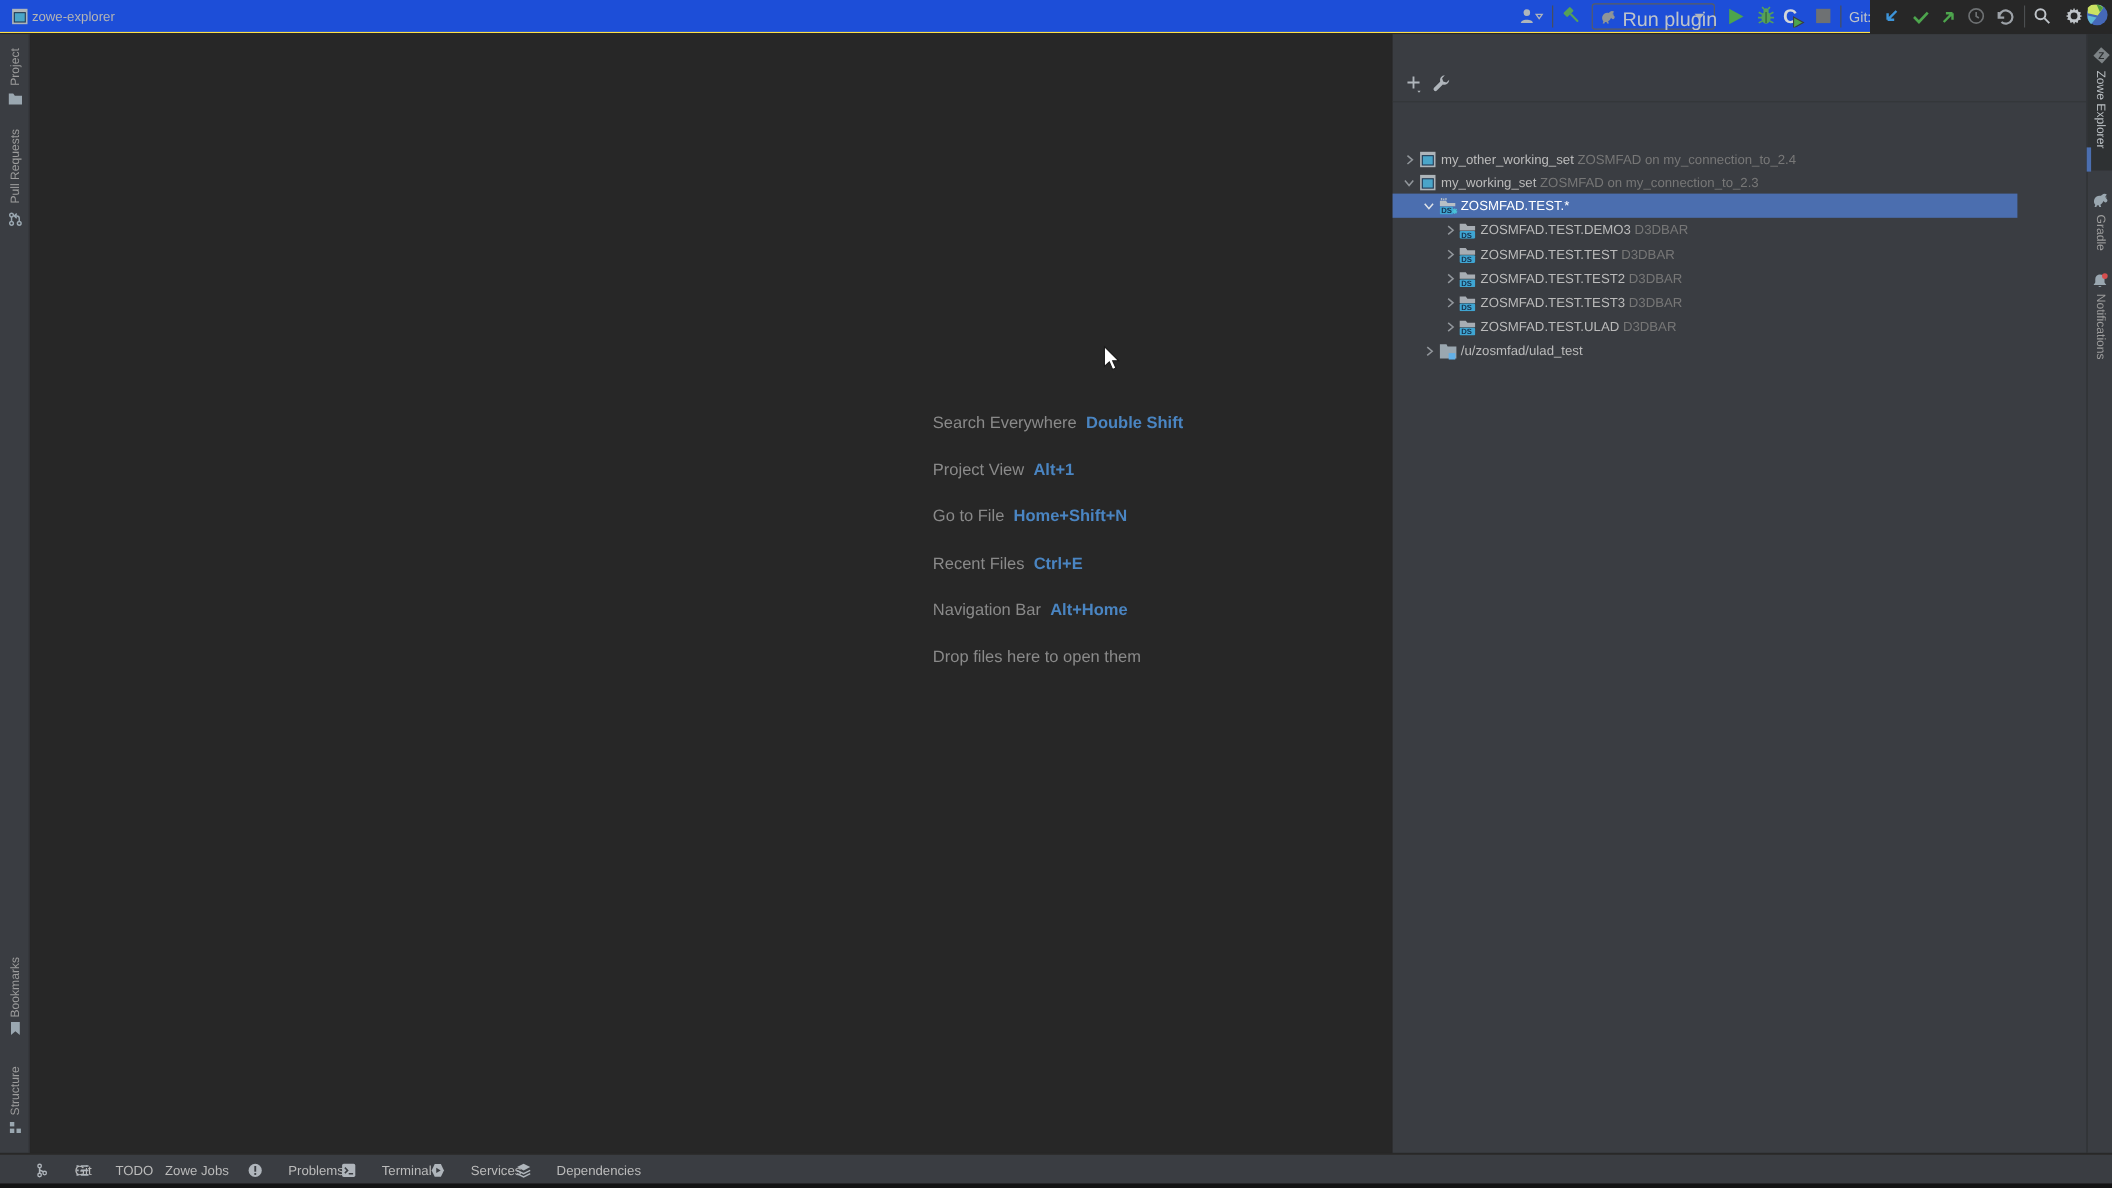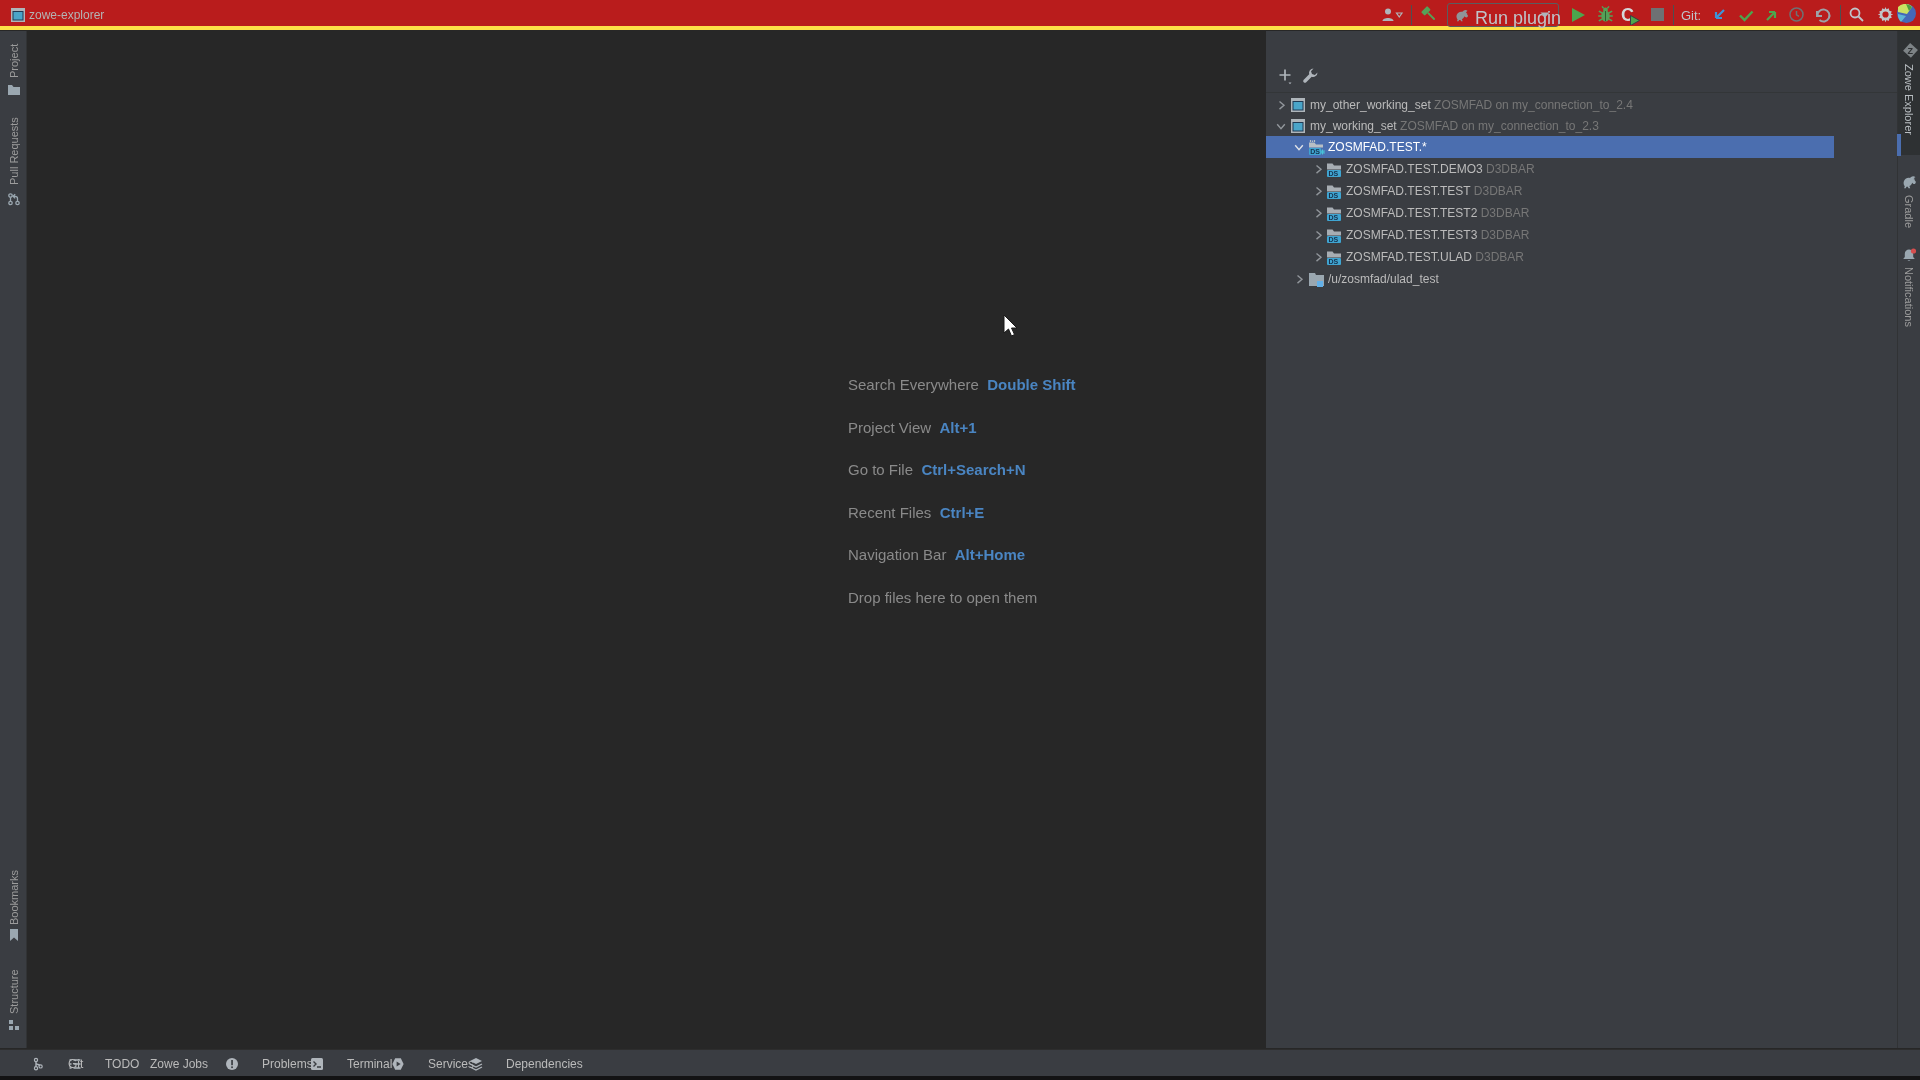--- a/index.html
+++ b/index.html
@@ -1,40 +1,40 @@
 <!DOCTYPE html>
 <html><head>
 <meta charset="utf-8">
 <style>
 * { margin:0; padding:0; box-sizing:border-box; }
 html,body { width:1920px; height:1080px; overflow:hidden; background:#272727; }
 body { font-family:"Liberation Sans", sans-serif; }
 .abs { position:absolute; }
 
 
-#titlebar { position:absolute; left:0; top:0; width:1920px; height:30px; background:#b91c1c; border-bottom:4px solid #fde047; }
+#titlebar { position:absolute; left:0; top:0; width:1700px; height:30px; background:#1d4ed8; border-bottom:1px solid #fde047; }
 #title-text { position:absolute; left:29px; top:8px; font-size:12px; color:#b4b4b4; }
 
 
 #leftstripe { position:absolute; left:0; top:31px; width:27px; height:1017px; background:#3a3d42; border-right:1px solid #313335; }
 .vtext-up { position:absolute; color:#9c9c9c; font-size:11px; white-space:nowrap; transform:rotate(-90deg); transform-origin:left top; }
 .vtext-down { position:absolute; color:#9c9c9c; font-size:11px; white-space:nowrap; writing-mode:vertical-rl; }
 
 
 #editor { position:absolute; left:28px; top:31px; width:1237px; height:1017px; background:#272727; }
 .hintline { position:absolute; font-size:15px; white-space:nowrap; }
 .hintline .lbl { color:#8a8a8a; }
 .hintline .key { color:#4a85c2; font-weight:bold;text-align:right; }
 
 
 #rpanel { position:absolute; left:1266px; top:31px; width:631px; height:1017px; background:#3a3d42; }
 #rheader { position:absolute; left:0; top:0; width:631px; height:28px; background:#3a4551; }
 #rtoolbar { position:absolute; left:0; top:28px; width:631px; height:34px; border-bottom:1px solid #333638; }
 #rtree { position:absolute; left:0; top:61px; width:631px; }
-.trow { position:absolute; left:0; width:568px; height:22px; font-size:12px; color:#bbbbbb; white-space:nowrap; }
+.trow { position:absolute; left:0; width:568px; height:22px; font-size:12px; color:#bbbbbb; white-space:nowrap;margin-top:40px; }
 .trow .dim { color:#777777; }
 .trow.sel { background:#4b6eaf; color:#ffffff;padding-left:16px; }
 .chev { position:absolute; top:3px; width:16px; height:16px; }
 
 
 #rstripe { position:absolute; left:1897px; top:31px; width:23px; height:1017px; background:#3a3d42; border-left:1px solid #313335; }
 
 
 #statusbar { position:absolute; left:0; top:1049px; width:1920px; height:27px; background:#3a3d42; border-top:1px solid #2d2d2d; }
 #statusbar .sitem { position:absolute; top:0; height:27px; display:flex; align-items:center; gap:23px; font-size:12px; color:#bbbbbb; }
@@ -159,21 +159,21 @@
   <svg class="abs" style="left:7px;top:987px" width="14" height="14" viewBox="0 0 14 14">
     <rect x="2" y="2" width="4" height="4" fill="#9aa7b0"></rect>
     <rect x="8" y="8" width="4" height="4" fill="#9aa7b0"></rect>
     <rect x="2" y="8" width="4" height="4" fill="#9aa7b0"></rect>
   </svg>
 </div>
 
 <div id="editor">
   <div class="hintline" style="left:820px;top:345px"><span class="lbl">Search Everywhere</span>&nbsp; <span class="key">Double Shift</span></div>
   <div class="hintline" style="left:820px;top:388px"><span class="lbl">Project View</span>&nbsp; <span class="key">Alt+1</span></div>
-  <div class="hintline" style="left:820px;top:430px"><span class="lbl">Go to File</span>&nbsp; <span class="key">Ctrl+Search+N</span></div>
+  <div class="hintline" style="left:820px;top:430px"><span class="lbl">Go to File</span>&nbsp; <span class="key">Home+Shift+N</span></div>
   <div class="hintline" style="left:820px;top:473px"><span class="lbl">Recent Files</span>&nbsp; <span class="key">Ctrl+E</span></div>
   <div class="hintline" style="left:820px;top:515px"><span class="lbl">Navigation Bar</span>&nbsp; <span class="key">Alt+Home</span></div>
   <div class="hintline" style="left:820px;top:558px"><span class="lbl">Drop files here to open them</span></div>
   <svg class="abs" style="left:975px;top:283px" width="20" height="26" viewBox="0 0 20 26">
     <path d="M1 1 L1 19 L5.5 15 L8.5 22 L11.5 20.5 L8.5 14 L14 14 Z" fill="#ffffff" stroke="#1a1a1a" stroke-width="1"></path>
   </svg>
 </div>
 
 <div id="rpanel">
   <div id="rtoolbar">

